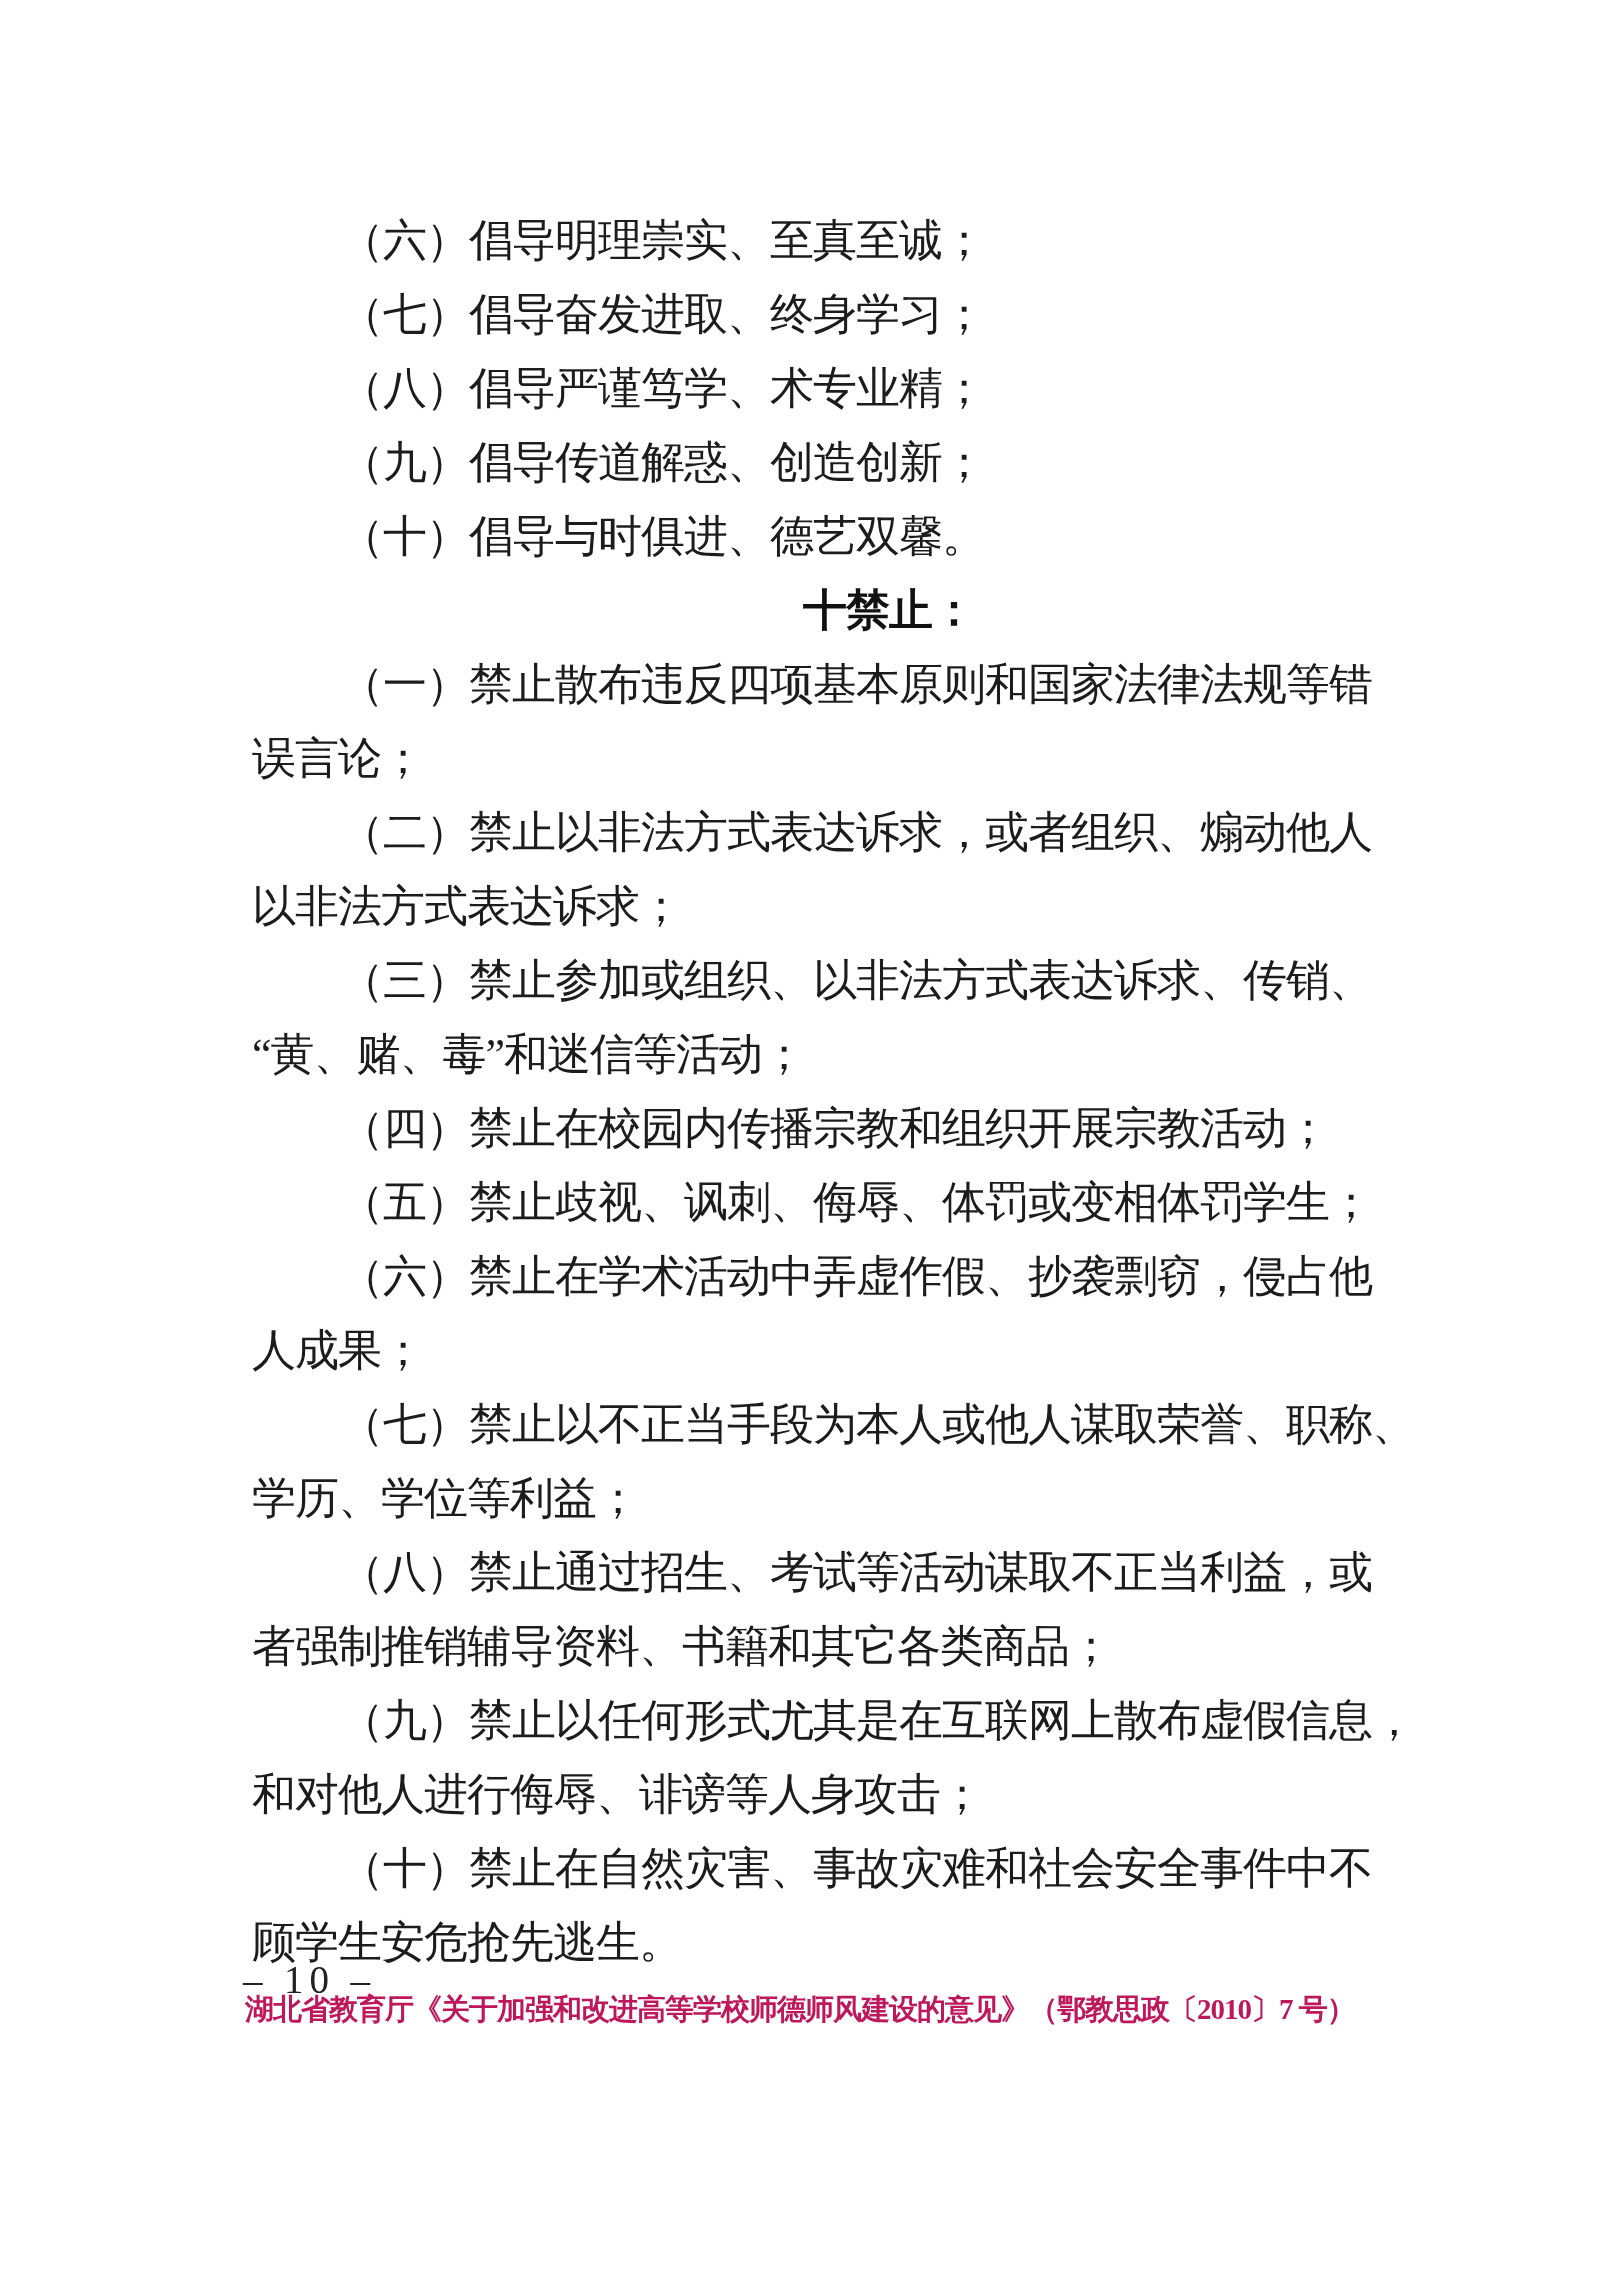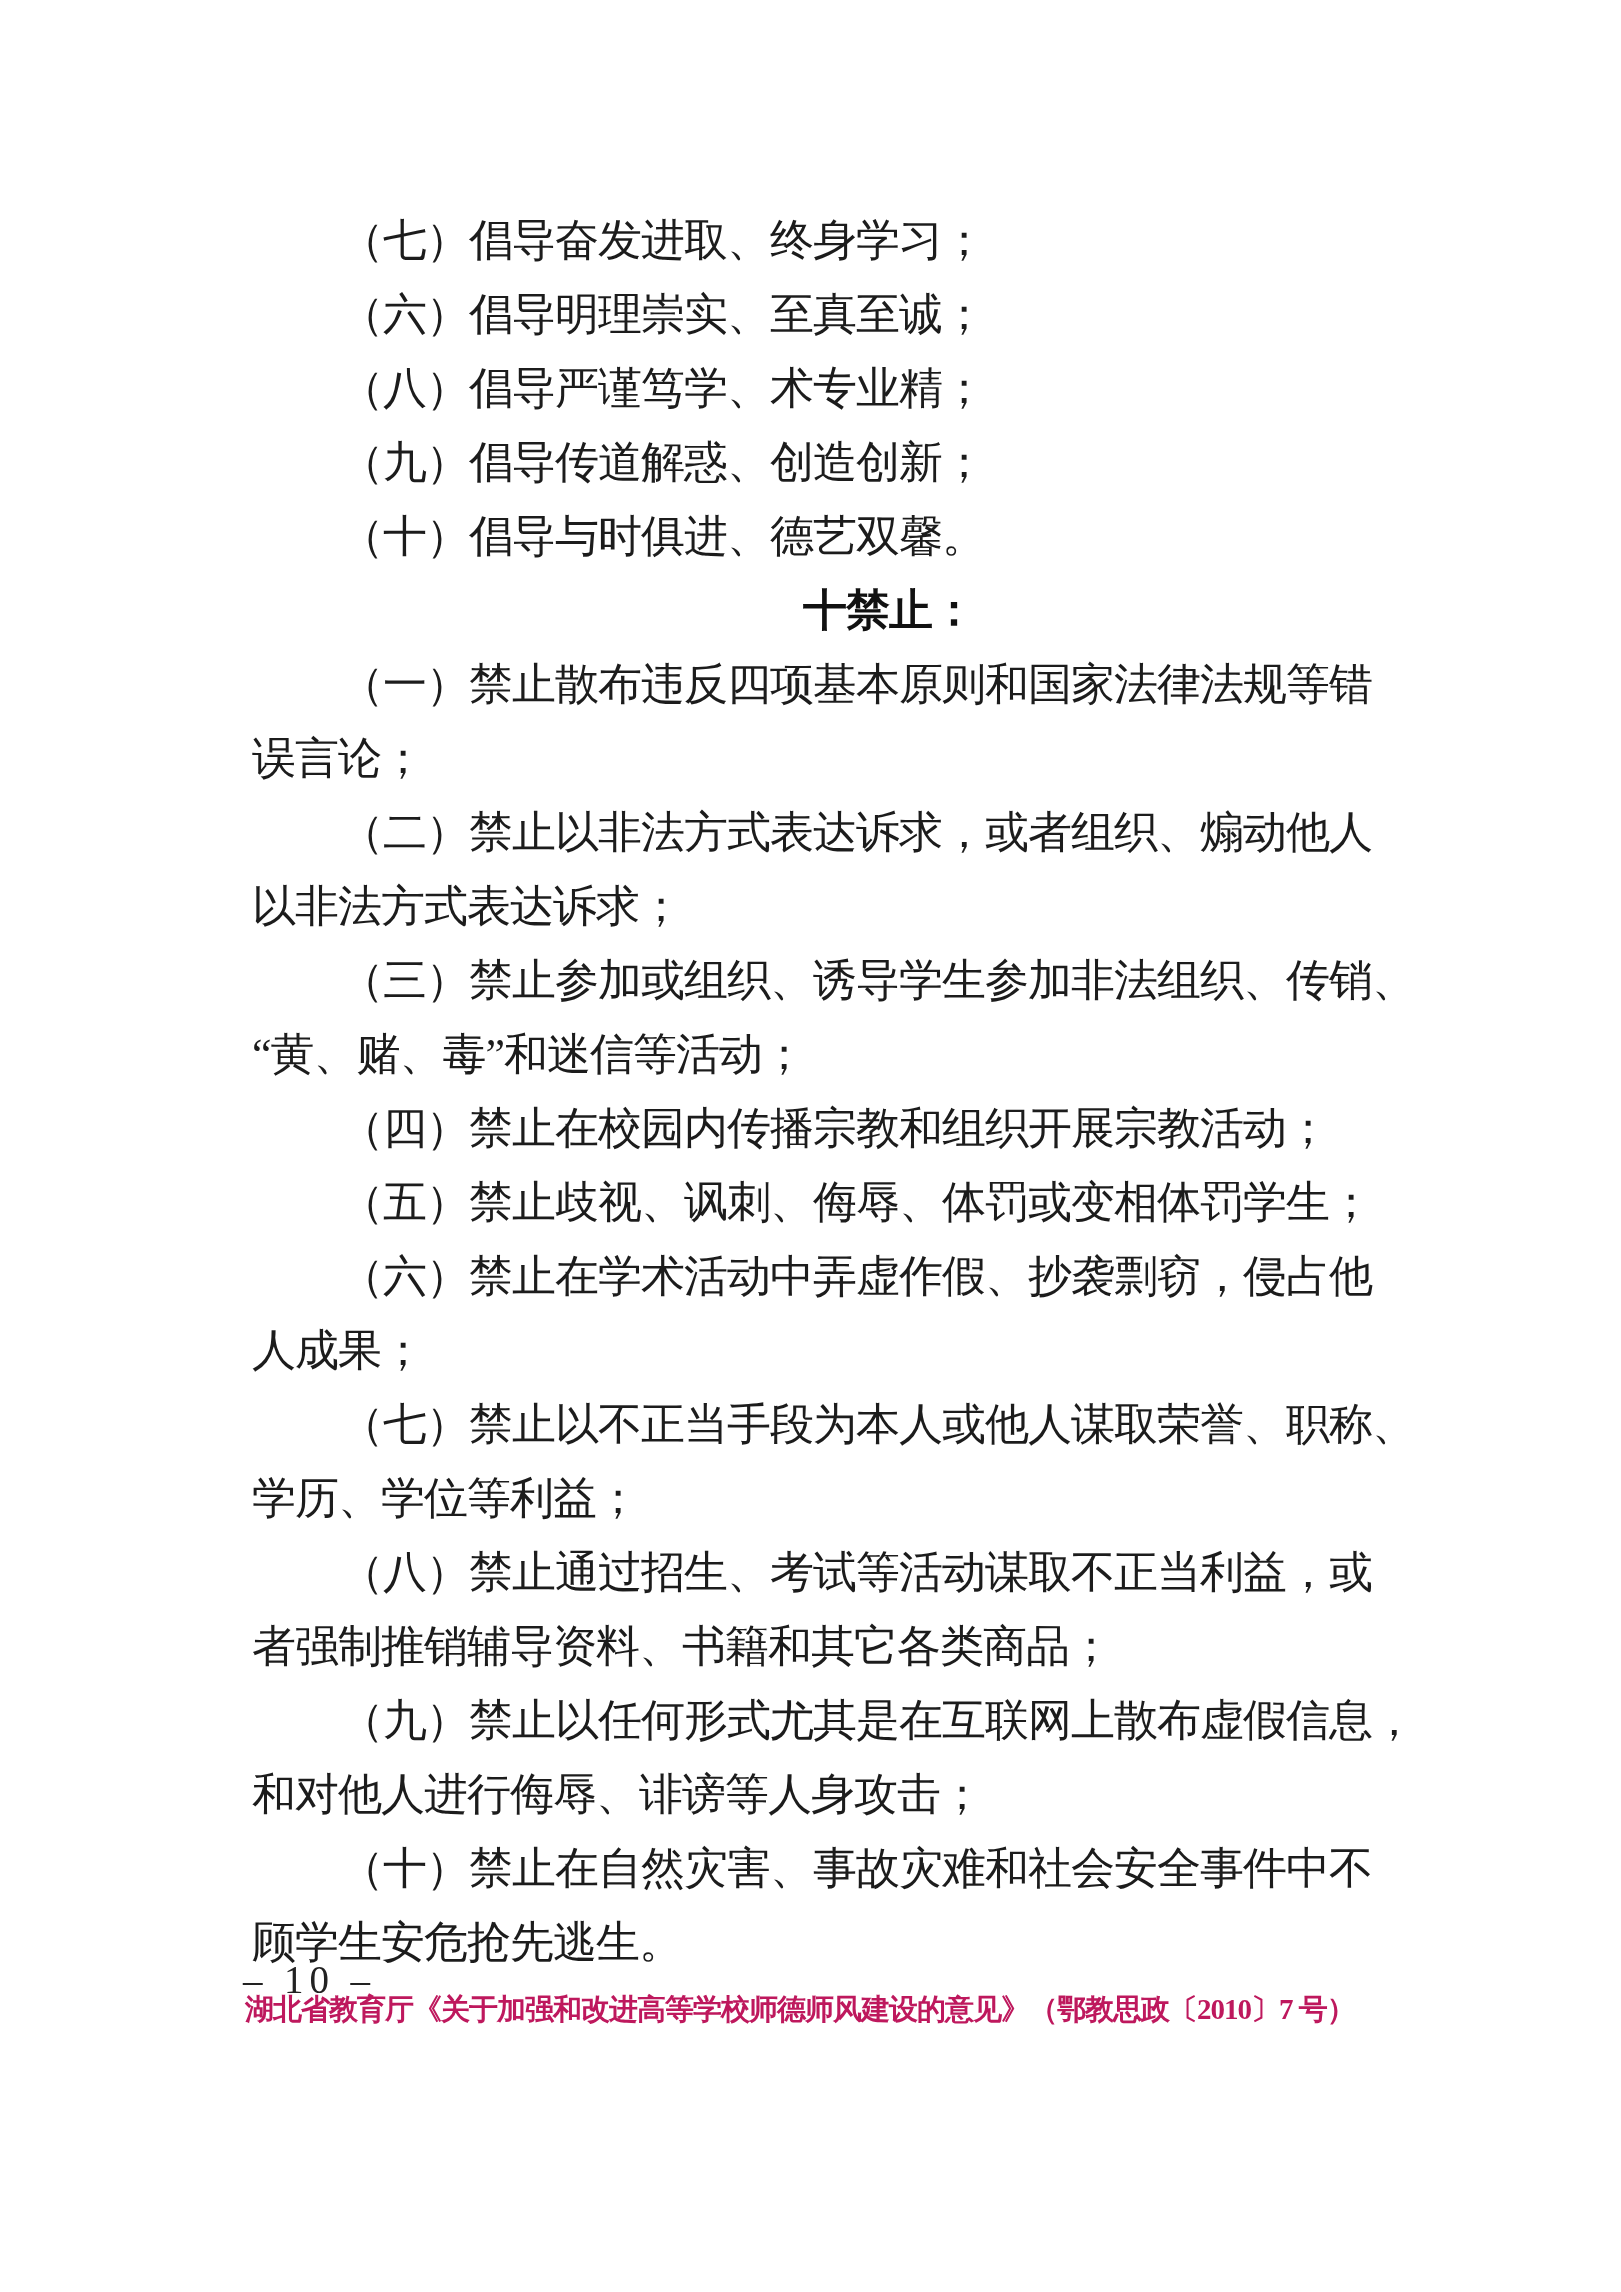--- a/index.html
+++ b/index.html
@@ -62,31 +62,31 @@
     color: #222222;
     font-family: "Liberation Serif", "DejaVu Serif", serif;
   }
 </style>
 </head>
 <body>
 
 <div class="page">
 
   <div class="text-block">
+    <p class="line ind">（六）倡导明理崇实、至真至诚；</p>
     <p class="line ind">（七）倡导奋发进取、终身学习；</p>
-    <p class="line ind">（六）倡导明理崇实、至真至诚；</p>
     <p class="line ind">（八）倡导严谨笃学、术专业精；</p>
     <p class="line ind">（九）倡导传道解惑、创造创新；</p>
     <p class="line ind">（十）倡导与时俱进、德艺双馨。</p>
     <p class="line ind heading">十禁止：</p>
     <p class="line ind">（一）禁止散布违反四项基本原则和国家法律法规等错</p>
     <p class="line">误言论；</p>
     <p class="line ind">（二）禁止以非法方式表达诉求，或者组织、煽动他人</p>
     <p class="line">以非法方式表达诉求；</p>
-    <p class="line ind">（三）禁止参加或组织、诱导学生参加非法组织、传销、</p>
+    <p class="line ind">（三）禁止参加或组织、以非法方式表达诉求、传销、</p>
     <p class="line">“黄、赌、毒”和迷信等活动；</p>
     <p class="line ind">（四）禁止在校园内传播宗教和组织开展宗教活动；</p>
     <p class="line ind">（五）禁止歧视、讽刺、侮辱、体罚或变相体罚学生；</p>
     <p class="line ind">（六）禁止在学术活动中弄虚作假、抄袭剽窃，侵占他</p>
     <p class="line">人成果；</p>
     <p class="line ind">（七）禁止以不正当手段为本人或他人谋取荣誉、职称、</p>
     <p class="line">学历、学位等利益；</p>
     <p class="line ind">（八）禁止通过招生、考试等活动谋取不正当利益，或</p>
     <p class="line">者强制推销辅导资料、书籍和其它各类商品；</p>
     <p class="line ind">（九）禁止以任何形式尤其是在互联网上散布虚假信息，</p>

